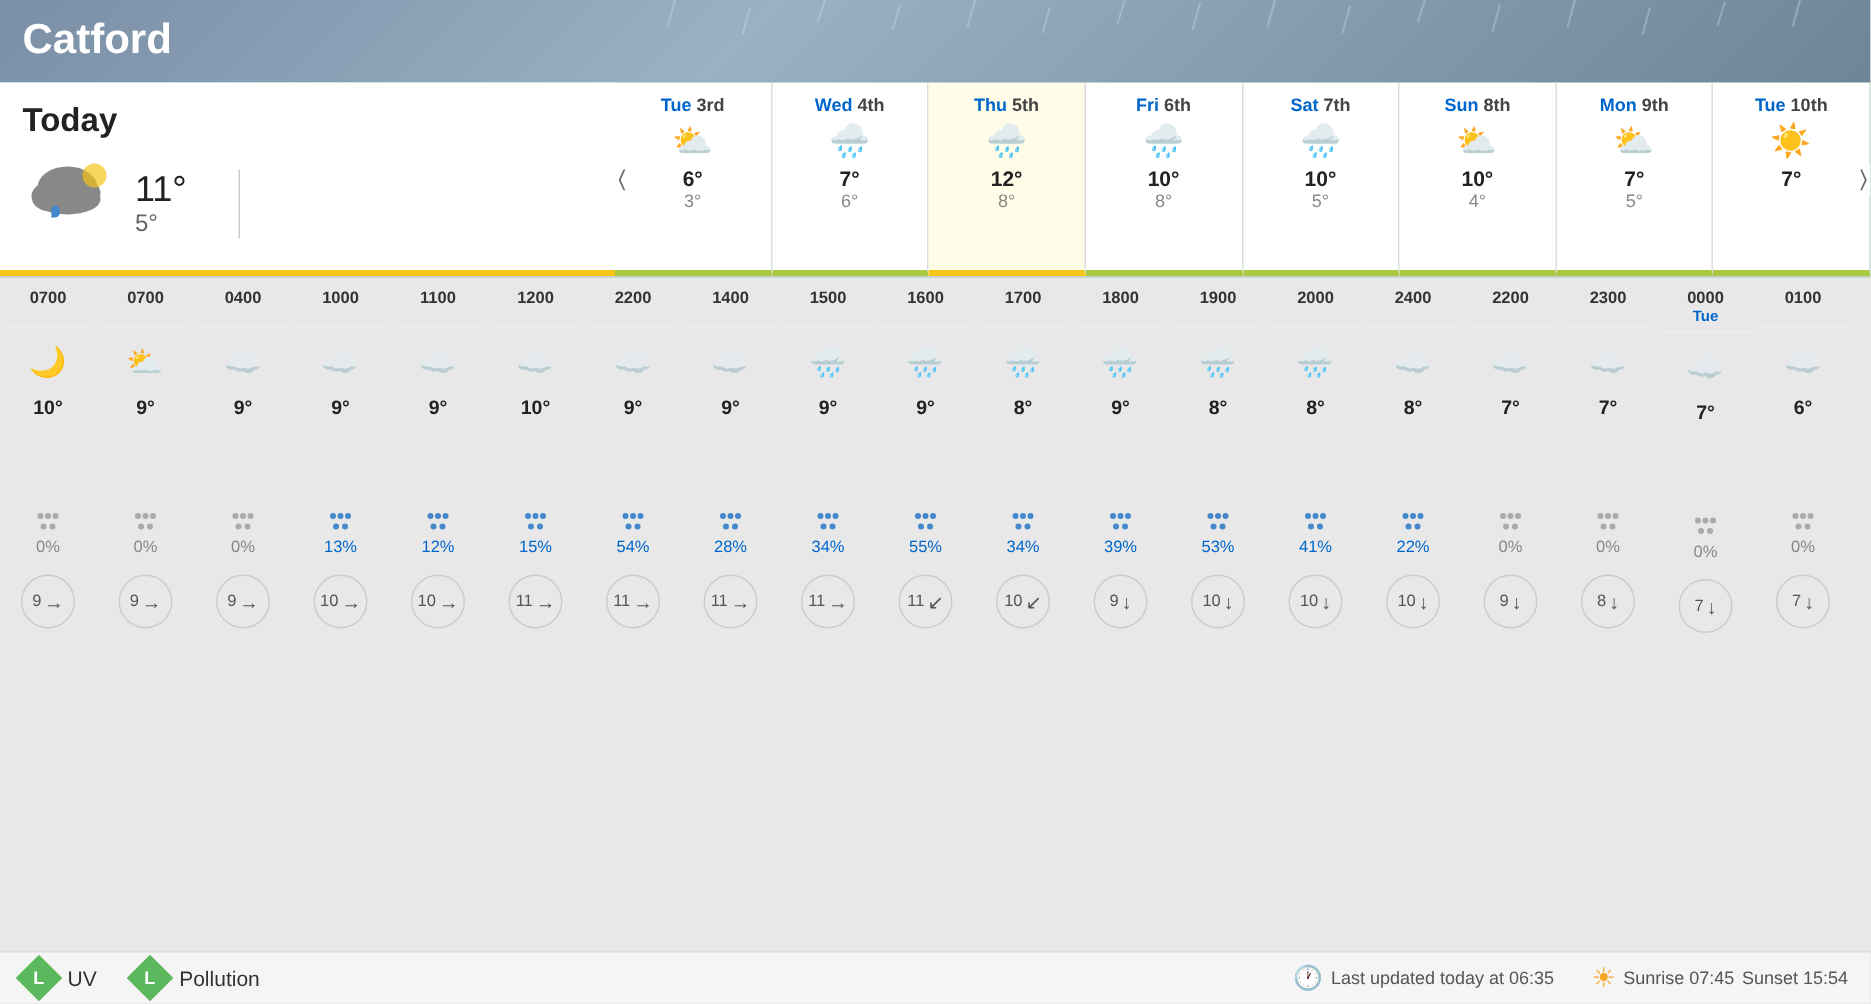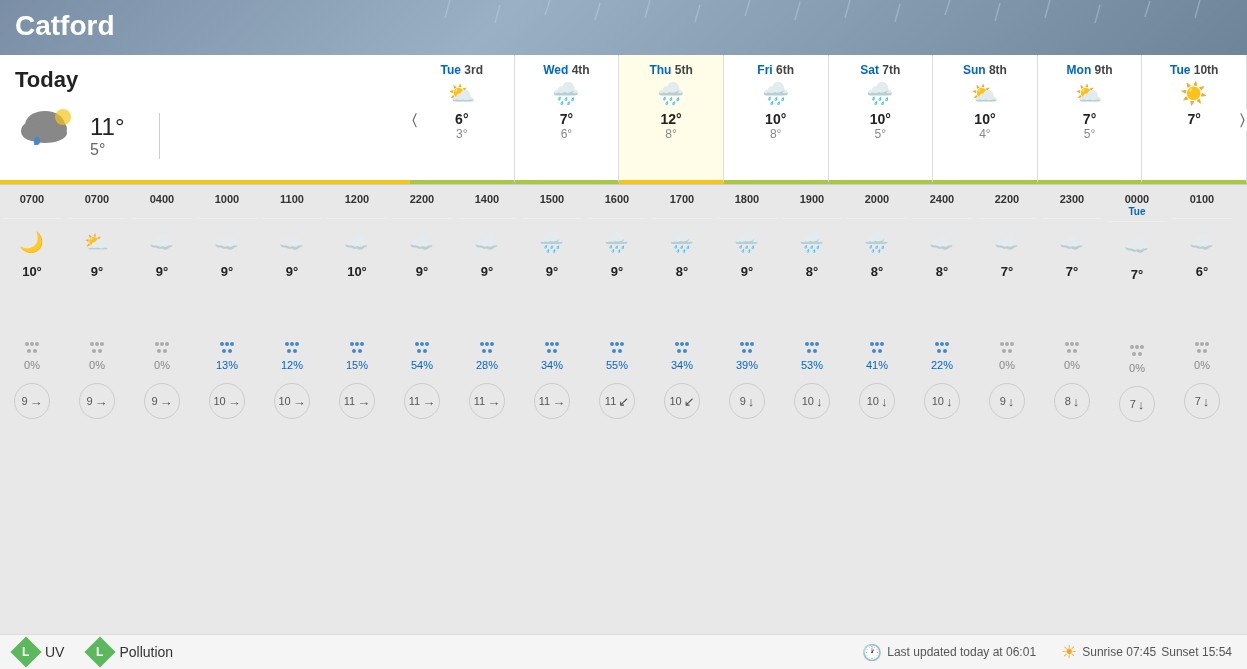--- a/index.html
+++ b/index.html
@@ -738,19 +738,19 @@
       </div>
       <div class="badge">
         <div class="badge-icon">
             <span>L</span>
           </div>
         <span>Pollution</span>
       </div>
     </div>
     <div class="bottom-right">
       <span style="font-size:16px;">🕐</span>
-      <span>Last updated today at 06:01</span>
+      <span>Last updated today at 06:35</span>
       <span style="margin-left:20px;" class="sun-icon">☀</span>
       <span>Sunrise 07:45</span>
       <span>Sunset 15:54</span>
     </div>
   </div>
 </div>
 
 </body></html>

